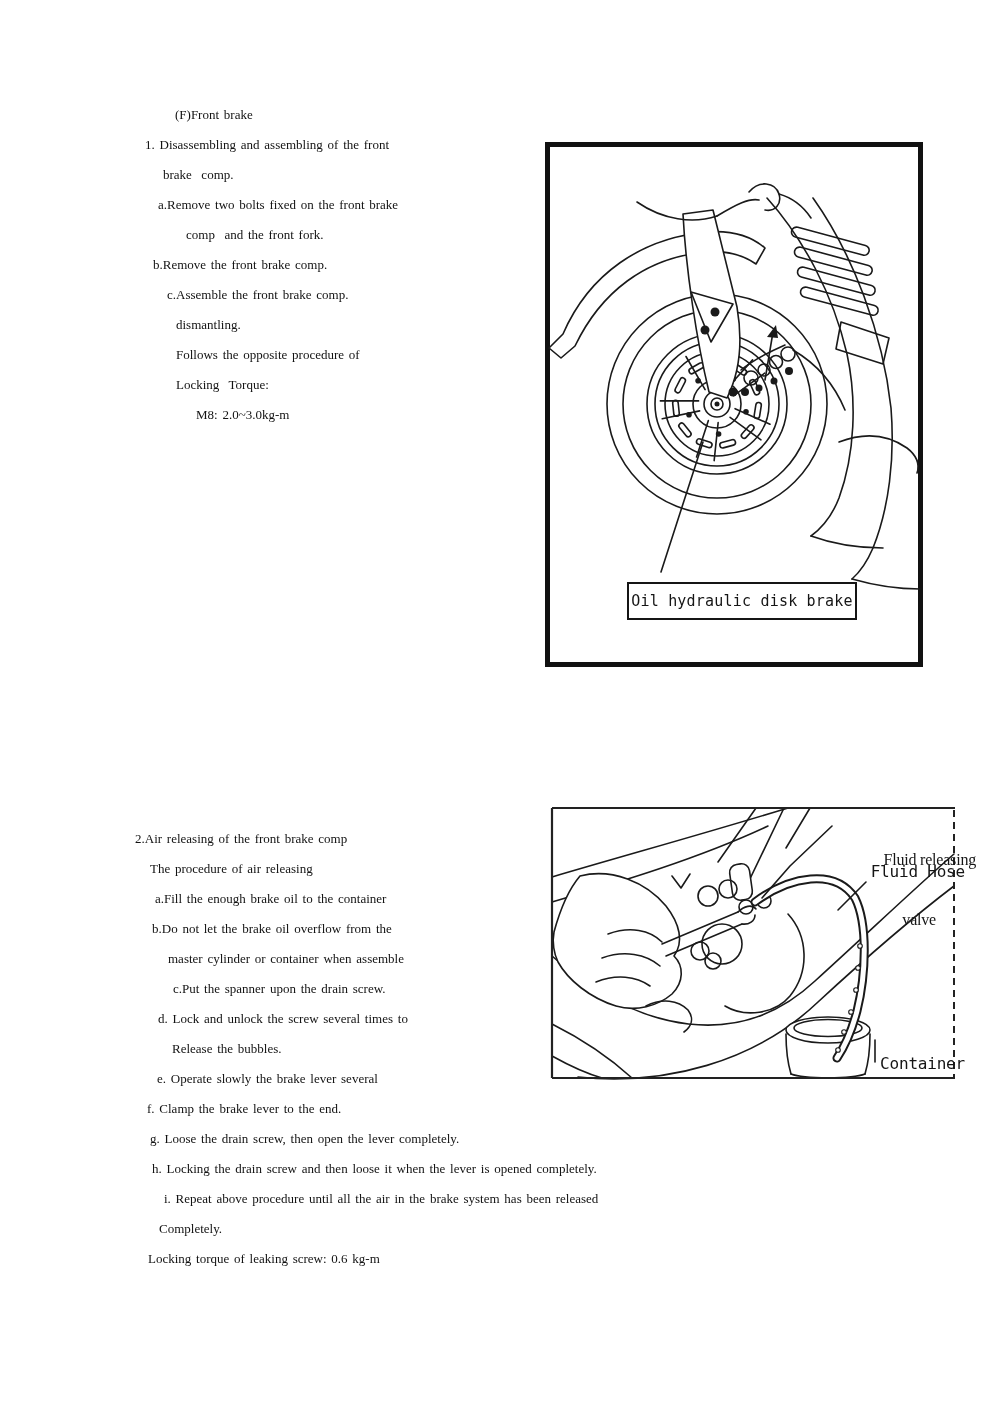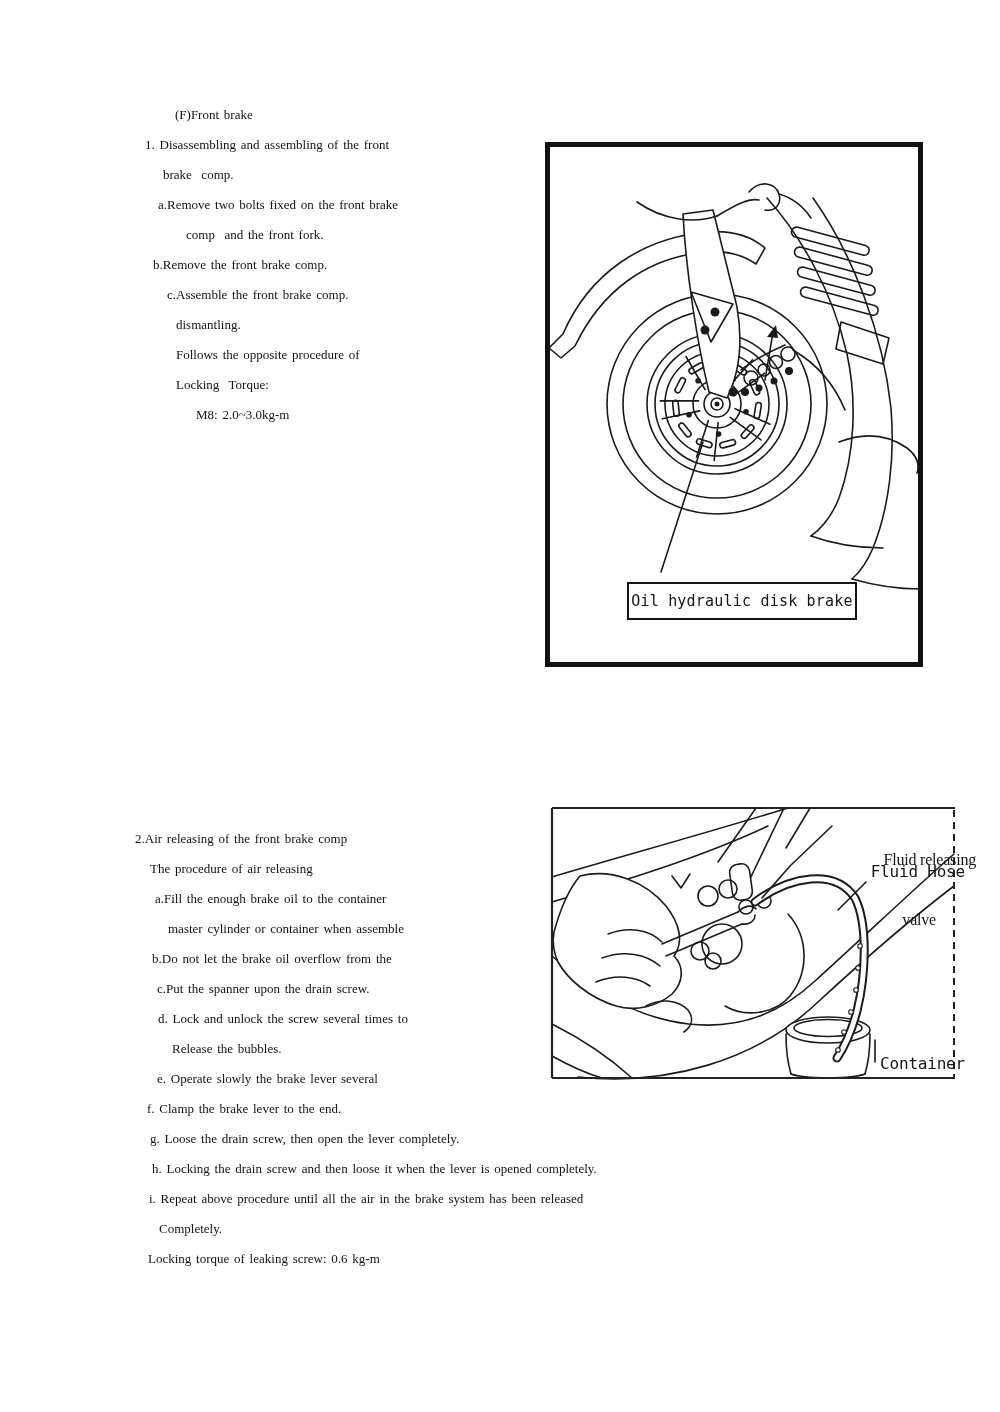--- a/index.html
+++ b/index.html
@@ -185,30 +185,30 @@
 
     <div class="caption-box">
       <span>Oil hydraulic disk brake</span>
     </div>
   </div>
 
   <div class="textblock" style="left:135px; top:824px;">
     <div class="line" style="margin-left:0px">2.Air releasing of the front brake comp</div>
     <div class="line" style="margin-left:15px">The procedure of air releasing</div>
     <div class="line" style="margin-left:20px">a.Fill the enough brake oil to the container</div>
+    <div class="line" style="margin-left:17px">b.Do not let the brake oil overflow from the</div>
     <div class="line" style="margin-left:33px">master cylinder or container when assemble</div>
-    <div class="line" style="margin-left:17px">b.Do not let the brake oil overflow from the</div>
-    <div class="line" style="margin-left:22px">c.Put the spanner upon the drain screw.</div>
+    <div class="line" style="margin-left:38px">c.Put the spanner upon the drain screw.</div>
     <div class="line" style="margin-left:23px">d. Lock and unlock the screw several times to</div>
     <div class="line" style="margin-left:37px">Release the bubbles.</div>
     <div class="line" style="margin-left:22px">e. Operate slowly the brake lever several</div>
     <div class="line" style="margin-left:12px">f. Clamp the brake lever to the end.</div>
     <div class="line" style="margin-left:15px">g. Loose the drain screw, then open the lever completely.</div>
     <div class="line" style="margin-left:17px">h. Locking the drain screw and then loose it when the lever is opened completely.</div>
-    <div class="line" style="margin-left:14px">i. Repeat above procedure until all the air in the brake system has been released</div>
+    <div class="line" style="margin-left:29px">i. Repeat above procedure until all the air in the brake system has been released</div>
     <div class="line" style="margin-left:24px">Completely.</div>
     <div class="line" style="margin-left:13px">Locking torque of leaking screw: 0.6 kg-m</div>
   </div>
 
   <div class="figure2">
     <svg width="430" height="274" viewBox="0 0 430 274" style="overflow:visible">
 
       <g class="sk">
         <path d="M 2,71 C 80,48 160,26 238,2"></path>
         <path d="M 2,96 C 70,76 150,52 218,20"></path>

